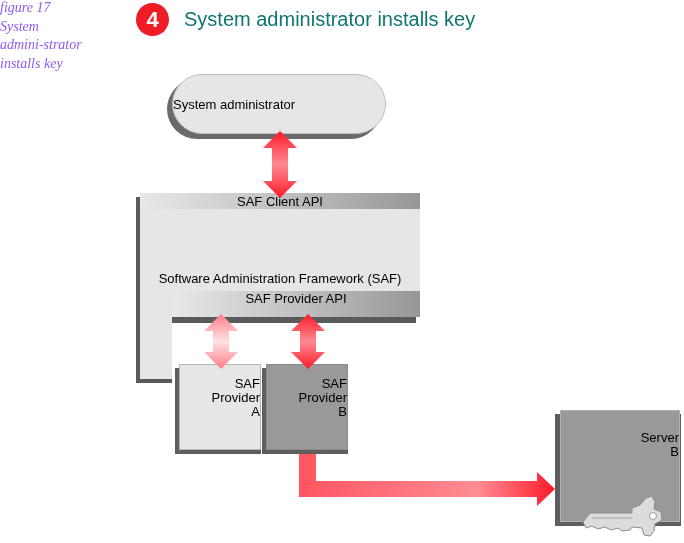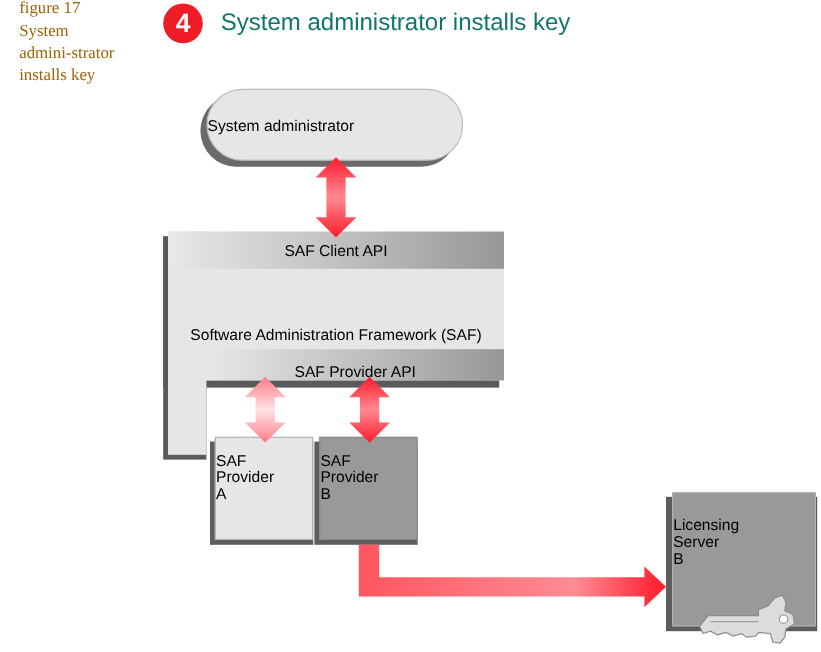--- a/index.html
+++ b/index.html
@@ -1,38 +1,38 @@
 <!DOCTYPE html>
 <html><head>
 <meta charset="utf-8">
 <style>
   html, body { margin:0; padding:0; }
   body { width:684px; height:543px; position:relative; background:#ffffff; overflow:hidden; }
-  .caption { position:absolute; left:16px; top:-1px; font-family:"Liberation Serif","DejaVu Serif",serif; font-size:14px; line-height:18.5px; color:#a16207; }
+  .caption { position:absolute; left:0; top:-1px; font-family:"Liberation Serif","DejaVu Serif",serif; font-size:14px; line-height:18.5px; color:#8b5cf6;font-style:italic; }
   .caption div { white-space:nowrap; }
   .step-badge { position:absolute; left:136px; top:3px; width:33px; height:33px; border-radius:50%; background:#ee1c25; color:#fff; font-family:"Liberation Sans","DejaVu Sans",sans-serif; font-weight:bold; font-size:22px; line-height:33px; text-align:center; }
   .step-title { position:absolute; left:184px; top:6px; font-family:"Liberation Sans","DejaVu Sans",sans-serif; font-size:20px; line-height:26px; color:#0f766e; white-space:nowrap; }
   .sans { font-family:"Liberation Sans","DejaVu Sans",sans-serif; color:#000; }
 
   
   .pill-shadow { position:absolute; left:167px; top:79px; width:214px; height:60px; border-radius:30px; background:#6a6a6a; }
   .pill { position:absolute; left:172px; top:74px; width:214px; height:60px; border-radius:30px; background:#e6e6e6; border:1px solid #bdbdbd; box-sizing:border-box; display:flex; align-items:center; justify-content:flex-start; font-size:13px; }
 
   
   .saf-shadow-main { position:absolute; left:136px; top:197px; width:280px; height:126px; background:#5a5a5a; }
   .saf-shadow-leg { position:absolute; left:136px; top:197px; width:36px; height:186px; background:#5a5a5a; }
   .saf-main { position:absolute; left:140px; top:193px; width:280px; height:124px; background:#e6e6e6; }
   .saf-leg { position:absolute; left:140px; top:193px; width:32px; height:186px; background:#e6e6e6; }
-  .client-bar { position:absolute; left:140px; top:193px; width:280px; height:31px; background:linear-gradient(to right,#e8e8e8 0%,#bdbdbd 55%,#979797 100%); display:flex; align-items:center; justify-content:center; font-size:13px; }
+  .client-bar { position:absolute; left:140px; top:193px; width:280px; height:16px; background:linear-gradient(to right,#e8e8e8 0%,#bdbdbd 55%,#979797 100%); display:flex; align-items:center; justify-content:center; font-size:13px; }
   .saf-label { position:absolute; left:140px; top:240px; width:280px; text-align:center; font-size:13px; line-height:16px; white-space:nowrap;margin-top:31px; }
-  .provider-bar { position:absolute; left:172px; top:291px; width:248px; height:26px; background:linear-gradient(to right,#e8e8e8 0%,#bdbdbd 55%,#979797 100%); display:flex; align-items:flex-end; justify-content:center; font-size:13px; }
+  .provider-bar { position:absolute; left:172px; top:291px; width:248px; height:26px; background:linear-gradient(to right,#e8e8e8 0%,#bdbdbd 55%,#979797 100%); display:flex; align-items:flex-start; justify-content:center; font-size:13px; }
 
   
   .box-shadow { position:absolute; background:#5e5e5e; }
-  .box { position:absolute; box-sizing:border-box; border:1px solid #b4b4b4; text-align:left; font-size:13px; line-height:14px; padding-top:12px; }
+  .box { position:absolute; box-sizing:border-box; border:1px solid #b4b4b4; text-align:right; font-size:13px; line-height:14px; padding-top:12px; }
   .pa-shadow { left:175px; top:368px; width:86px; height:86px; }
   .pa { left:179px; top:364px; width:82px; height:86px; background:#e6e6e6; }
   .pb-shadow { left:262px; top:368px; width:86px; height:86px; }
   .pb { left:266px; top:364px; width:82px; height:86px; background:#999999; border-color:#8a8a8a; }
   .ls-shadow { left:555px; top:414px; width:126px; height:112px; }
   .ls { left:560px; top:410px; width:120px; height:112px; background:#999999; border-color:#b0b0b0; padding-top:20px; }
 
   svg.overlay { position:absolute; left:0; top:0; }
 </style>
 </head>
@@ -74,21 +74,20 @@
 
 <div class="box-shadow pb-shadow"></div>
 <div class="box pb sans">
   <div>SAF</div>
   <div>Provider</div>
   <div>B</div>
 </div>
 
 <div class="box-shadow ls-shadow"></div>
 <div class="box ls sans">
-  <div>Licensing</div>
   <div>Server</div>
   <div>B</div>
 </div>
 
 <svg class="overlay" width="684" height="543" viewBox="0 0 684 543">
   <defs>
     <linearGradient id="gStrong" x1="0" y1="0" x2="0" y2="1">
       <stop offset="0" stop-color="#ff1a2a"></stop>
       <stop offset="0.5" stop-color="#ff8a92"></stop>
       <stop offset="1" stop-color="#ff1a2a"></stop>

